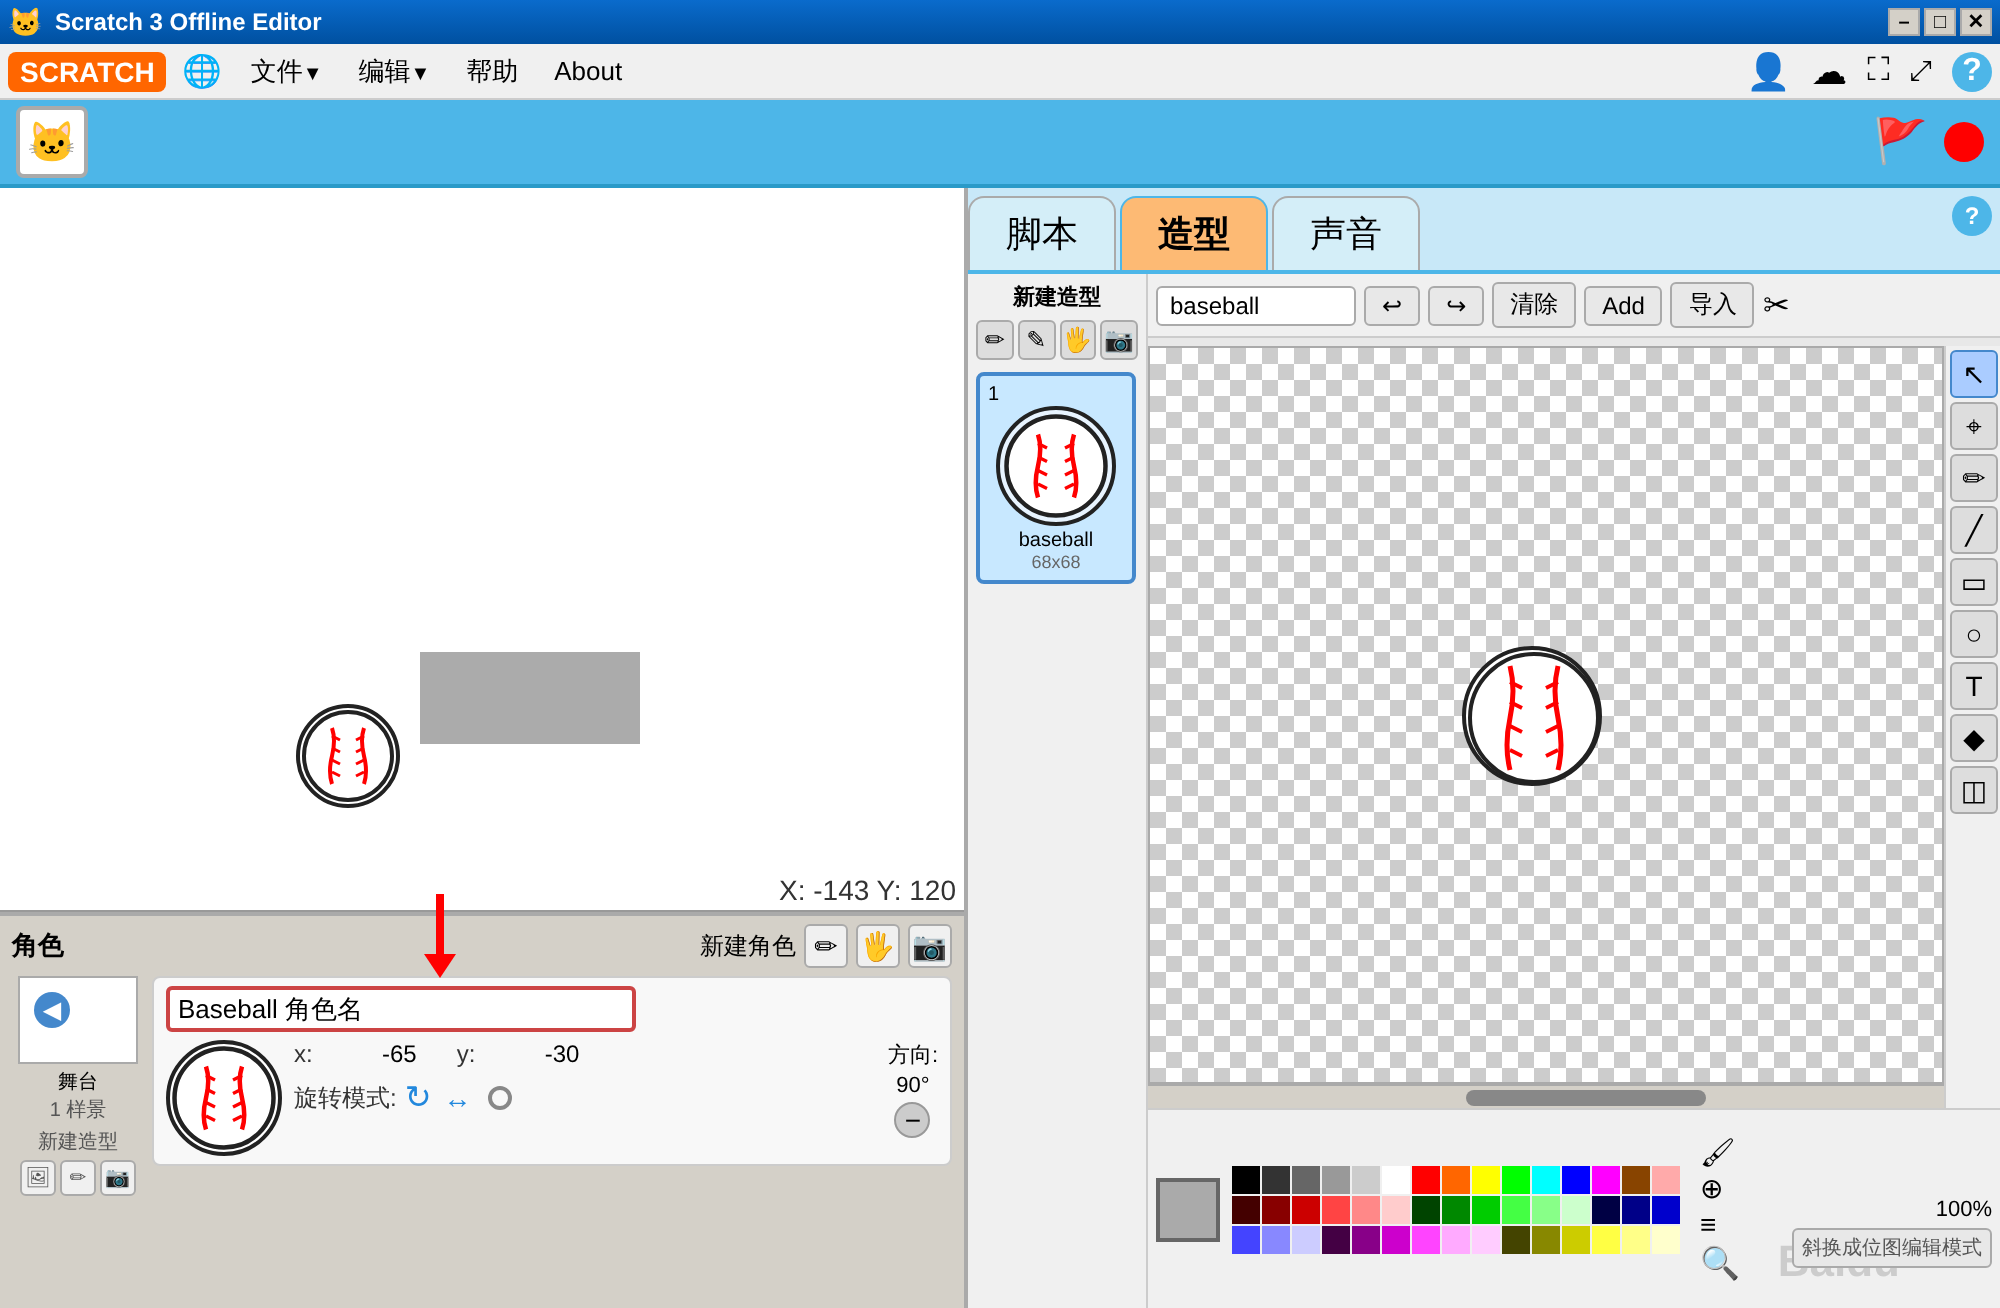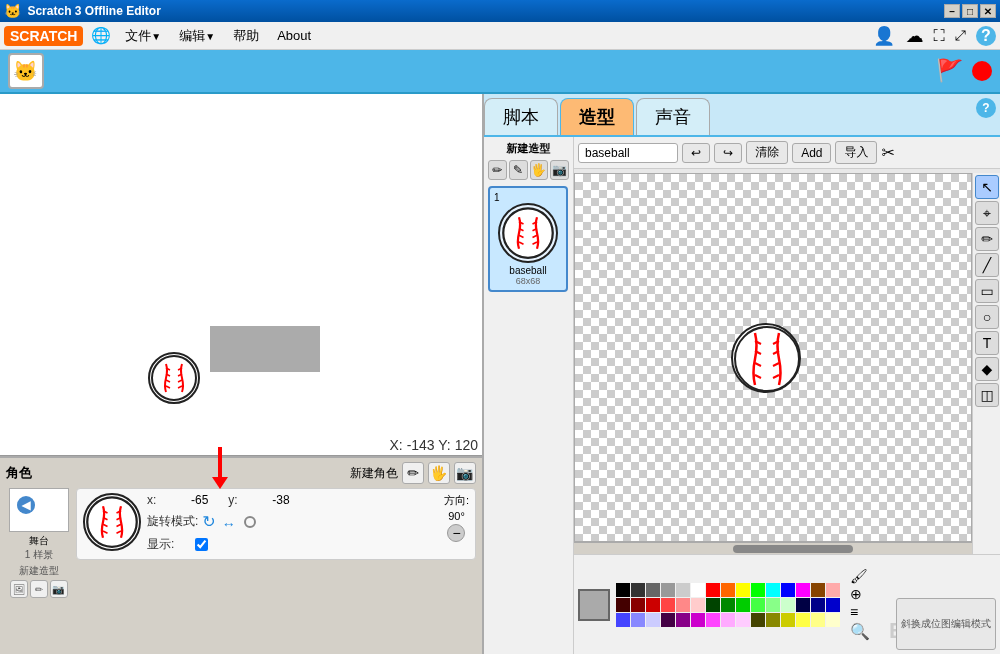--- a/index.html
+++ b/index.html
@@ -536,20 +536,21 @@
           </div>
         </div>
 
         <div id="sprite-box" style="position:relative; padding: 4px 6px;">
           
           <div style="position:absolute; top:-42px; left:135px; display:flex; flex-direction:column; align-items:center;">
             <div style="width:4px; height:30px; background:red;"></div>
             <div style="width:0; height:0; border-left:8px solid transparent; border-right:8px solid transparent; border-top:12px solid red;"></div>
           </div>
 
+          <input type="text" id="sprite-name-input" style="border: 2px solid rgb(204, 68, 68); border-radius: 3px; padding: 2px 4px; font-size: 13px; width: 235px; margin-bottom: 4px;" value="Baseball 角色名">
 
           <div id="sprite-info-section" style="display:flex; gap:6px; align-items:flex-start;">
 
             <div style="display:flex; flex-direction:column; align-items:center; gap:2px;">
               <div style="width:58px; height:58px; border-radius:50%; border:2px solid #222; background:white; overflow:hidden; display:flex; align-items:center; justify-content:center;">
                 <svg viewBox="0 0 48 48" width="54" height="54">
                   <circle cx="24" cy="24" r="22" fill="white" stroke="#222" stroke-width="2"></circle>
                   <path d="M16 10 Q18 16, 16 24 Q14 32, 16 38" fill="none" stroke="red" stroke-width="2"></path>
                   <path d="M32 10 Q30 16, 32 24 Q34 32, 32 38" fill="none" stroke="red" stroke-width="2"></path>
                   <path d="M16 14 L20 16" fill="none" stroke="red" stroke-width="1.5"></path>
@@ -563,31 +564,27 @@
                 </svg>
               </div>
             </div>
 
             <div id="sprite-props" style="display:flex; flex-direction:column; gap:3px; font-size:12px; flex:1;">
               <div class="prop-row">
                 <span class="prop-label">x:</span>
                 <span>-65</span>
                 <span style="width:12px;"></span>
                 <span class="prop-label">y:</span>
-                <span>-38</span>
+                <span>-30</span>
               </div>
               <div class="prop-row">
                 <span class="prop-label">旋转模式:</span>
                 <span style="cursor:pointer; color:#2288dd; font-size:16px;">↻</span>
                 <span style="cursor:pointer; color:#2288dd; font-size:14px; margin-left:2px;">↔</span>
                 <span style="width:12px; height:12px; border-radius:50%; border:2px solid #888; display:inline-block; margin-left:4px; cursor:pointer;"></span>
-              </div>
-              <div class="prop-row">
-                <span class="prop-label">显示:</span>
-                <input type="checkbox" checked="" style="margin-left: 4px;">
               </div>
             </div>
 
             <div style="display:flex; flex-direction:column; align-items:center; gap:2px;">
               <span style="font-size:11px;">方向:</span>
               <span style="font-size:11px;">90°</span>
               <div class="minus-btn">−</div>
             </div>
           </div>
         </div>
@@ -742,18 +739,18 @@
           <div style="display:flex; flex-direction:column; gap:2px; margin-left:4px;">
             <div style="font-size:14px; cursor:pointer;">🖌</div>
             <div style="font-size:14px; cursor:pointer;">⊕</div>
             <div style="font-size:14px; cursor:pointer;">≡</div>
             <div style="font-size:16px; cursor:pointer;">🔍</div>
           </div>
           <div id="zoom-controls">
             <span style="font-size:11px;">100%</span>
           </div>
           <div style="position:absolute; right:50px; bottom:10px; color:rgba(0,0,0,0.15); font-size:22px; font-weight:bold; pointer-events:none;">Baidu</div>
-          <div style="position:absolute; right:4px; bottom:4px; font-size:10px; color:#555; cursor:pointer; background:#e8e8e8; padding:18px 4px; border:1px solid #aaa; border-radius:3px;">斜换成位图编辑模式</div>
+          <div style="position:absolute; right:4px; bottom:20px; font-size:10px; color:#555; cursor:pointer; background:#e8e8e8; padding:2px 4px; border:1px solid #aaa; border-radius:3px;">斜换成位图编辑模式</div>
         </div>
       </div>
     </div>
   </div>
 </div>
 
 </body></html>

